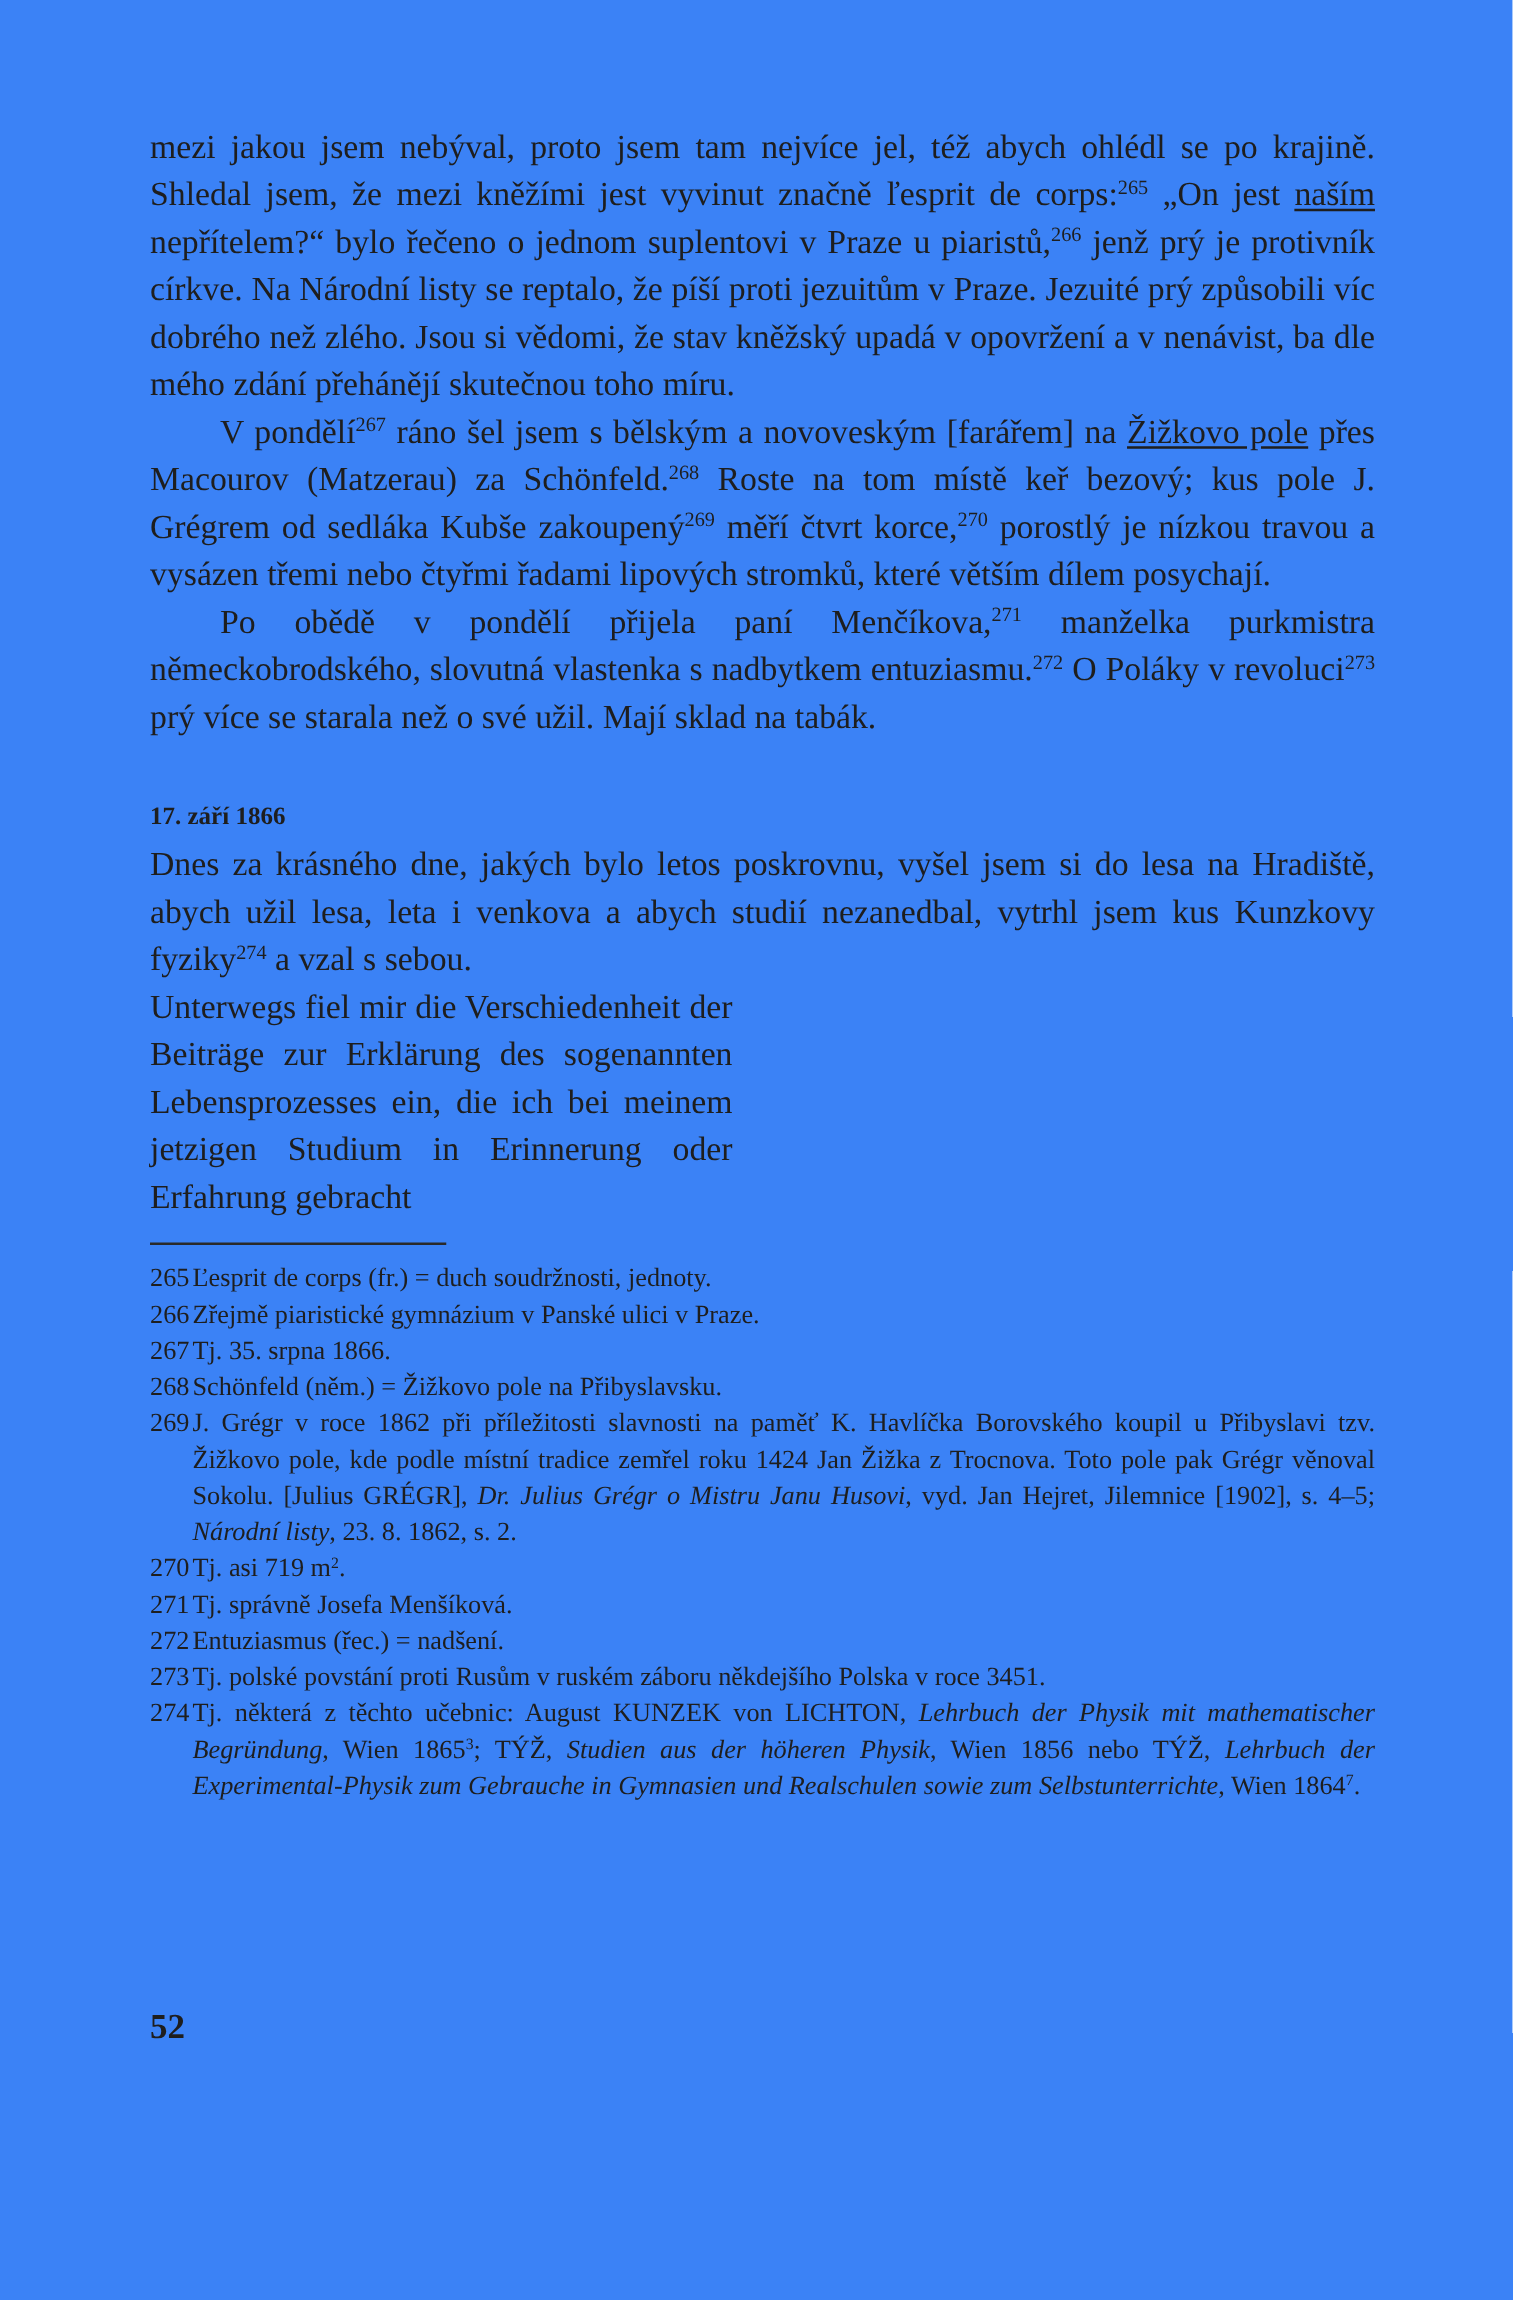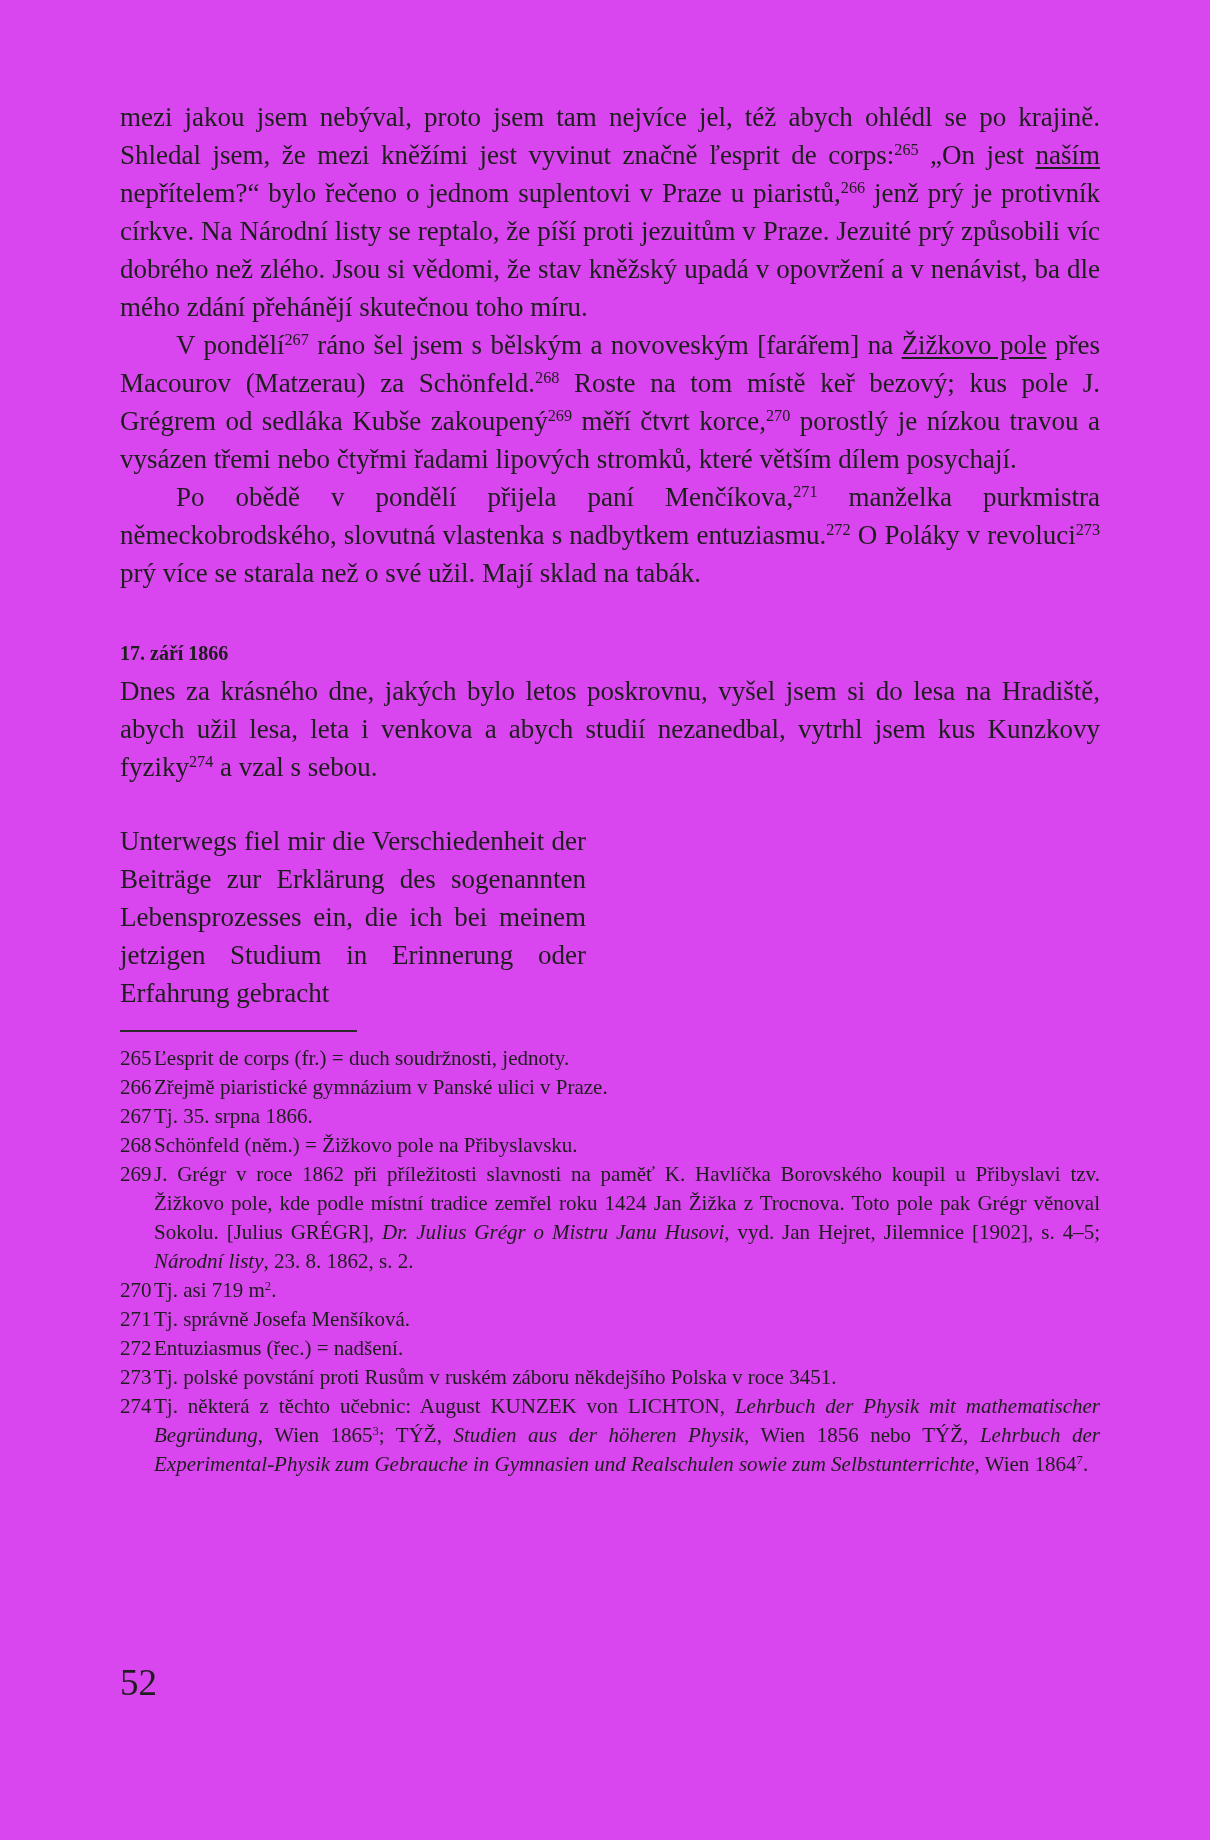--- a/index.html
+++ b/index.html
@@ -12,41 +12,40 @@
     height: 1840px;
     font-family: "Liberation Serif", serif;
     color: #1e1e1e;
   }
   .page {
     position: relative;
     width: 1210px;
     height: 1840px;
     box-sizing: border-box;
     padding: 98px 110px 0 120px;
-    background: #d946ef;
+    background: #3b82f6;
     overflow: hidden;
   }
   .main-text {
     width: 980px;
     font-size: 27px;
     line-height: 38px;
     text-align: justify;
   }
   .para { margin: 0; }
   .para.indent { text-indent: 56px; }
   .date-heading {
     font-size: 20px;
     line-height: 38px;
     font-weight: bold;
     margin: 42px 0 0 0;
   }
   .columns {
     display: flex;
     gap: 48px;
-    margin-top: 36px;
     width: 980px;
   }
   .col { width: 466px; margin: 0; }
   .col-left  { text-align: justify; }
   .col-right { text-align: left; }
   sup {
     font-size: 60%;
     line-height: 0;
     vertical-align: baseline;
     position: relative;
@@ -64,23 +63,24 @@
     width: 980px;
     font-size: 21px;
     line-height: 29px;
   }
   .fn { display: flex; margin: 0; }
   .fn-num { flex: 0 0 34px; }
   .fn-text { flex: 1; text-align: justify; }
   .page-number {
     position: absolute;
     left: 120px;
-    top: 1666px;
-    font-size: 37px;
+    top: 1605px;
+    font-size: 28px;
     line-height: 34px;
+    font-weight: bold;
   }
 </style>
 </head>
 <body>
 
 <div class="page">
 
   <div class="main-text">
     <p class="para"><span>mezi jakou jsem nebýval, proto jsem tam nejvíce jel, též abych ohlédl se po krajině. Shledal jsem, že mezi kněžími jest vyvinut značně ľesprit de corps:</span><sup>265</sup><span> „On jest </span><span class="u">naším</span><span> nepřítelem?“ bylo řečeno o jednom suplentovi v Praze u piaristů,</span><sup>266</sup><span> jenž prý je protivník církve. Na Národní listy se reptalo, že píší proti jezuitům v Praze. Jezuité prý způsobili víc dobrého než zlého. Jsou si vědomi, že stav kněžský upadá v opovržení a v nenávist, ba dle mého zdání přehánějí skutečnou toho míru.</span></p>
     <p class="para indent"><span>V pondělí</span><sup>267</sup><span> ráno šel jsem s bělským a novoveským [farářem] na </span><span class="u">Žižkovo pole</span><span> přes Macourov (Matzerau) za Schönfeld.</span><sup>268</sup><span> Roste na tom místě keř bezový; kus pole J. Grégrem od sedláka Kubše zakoupený</span><sup>269</sup><span> měří čtvrt korce,</span><sup>270</sup><span> porostlý je nízkou travou a vysázen třemi nebo čtyřmi řadami lipových stromků, které větším dílem posychají.</span></p>

